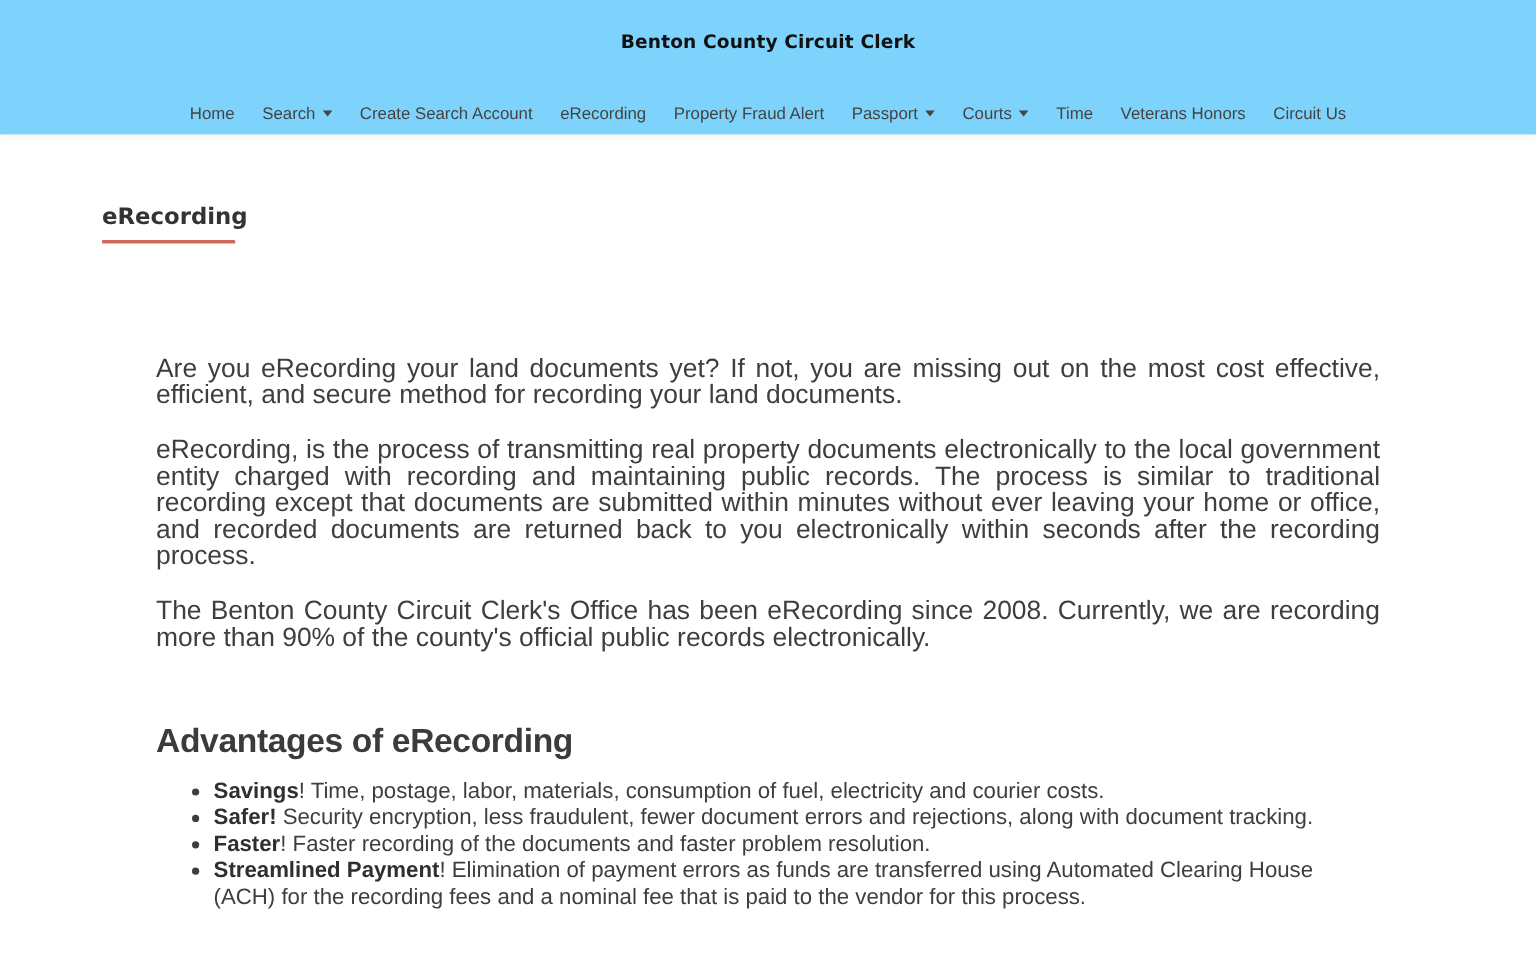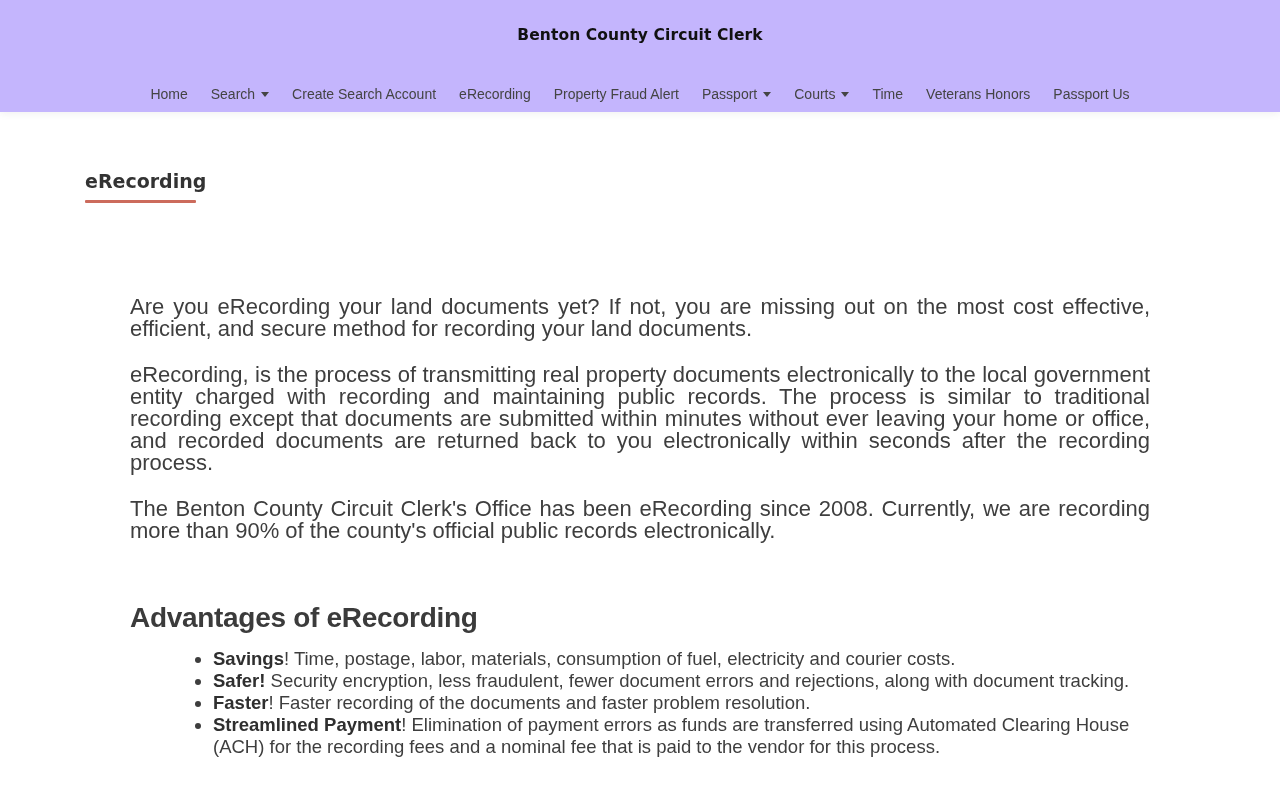--- a/index.html
+++ b/index.html
@@ -1,20 +1,20 @@
 <!DOCTYPE html>
 <html><head>
 <meta charset="utf-8">
 <style>
   * { box-sizing: border-box; margin: 0; padding: 0; }
   html, body { width: 1280px; height: 800px; overflow: hidden; background: #ffffff; }
   body { font-family: "Liberation Sans", sans-serif; color: #3a3a3a; }
 
   .site-header {
-    position: relative; height: 112px; background: #c4b5fd;
+    position: relative; height: 112px; background: #7dd3fc;
     box-shadow: 0 2px 8px rgba(0,0,0,0.06);
     z-index: 2;
   }
   .site-title {
     position: absolute; top: 26px; left: 0; width: 100%;
     text-align: center; font-family: "DejaVu Sans", sans-serif; font-weight: bold;
     font-size: 15.5px; color: #111; letter-spacing: 0.1px;
   }
   .main-nav {
     position: absolute; top: 83px; left: 0; width: 100%;
@@ -42,21 +42,21 @@
 
   .content { position: absolute; top: 280px; left: 130px; width: 1020px; }
   h2.section-title {
     font-family: "Liberation Sans", sans-serif; font-weight: bold;
     font-size: 28px; color: #3b3b3b; letter-spacing: -0.3px;
   }
   .para {
     font-size: 22px; line-height: 22px; color: #3e3e3e; text-align: justify;
   }
   ul.adv { margin-left: 48px; list-style: disc; }
-  ul.adv li { font-size: 18.5px; line-height: 22px; color: #3e3e3e; margin-left: 35px; }
+  ul.adv li { font-size: 18.5px; line-height: 22px; color: #3e3e3e; }
   ul.adv li b { color: #2f2f2f; }
 </style>
 </head>
 <body>
 
 <header class="site-header">
   <div class="site-title">Benton County Circuit Clerk</div>
   <nav class="main-nav">
     <a class="nav-item">
         <span>Home</span>
@@ -82,21 +82,21 @@
         <span>Courts</span>
         <span class="caret"></span>
       </a>
     <a class="nav-item">
         <span>Time</span>
       </a>
     <a class="nav-item">
         <span>Veterans Honors</span>
       </a>
     <a class="nav-item">
-        <span>Passport Us</span>
+        <span>Circuit Us</span>
       </a>
   </nav>
 </header>
 
 <h1 class="page-heading">eRecording</h1>
 <div class="page-heading-underline"></div>
 
 <main class="content">
   <p class="para" style="margin-top:16px">Are you eRecording your land documents yet? If not, you are missing out on the most cost effective, efficient, and secure method for recording your land documents.</p>
   <p class="para" style="margin-top:24px">eRecording, is the process of transmitting real property documents electronically to the local government entity charged with recording and maintaining public records. The process is similar to traditional recording except that documents are submitted within minutes without ever leaving your home or office, and recorded documents are returned back to you electronically within seconds after the recording process.</p>

